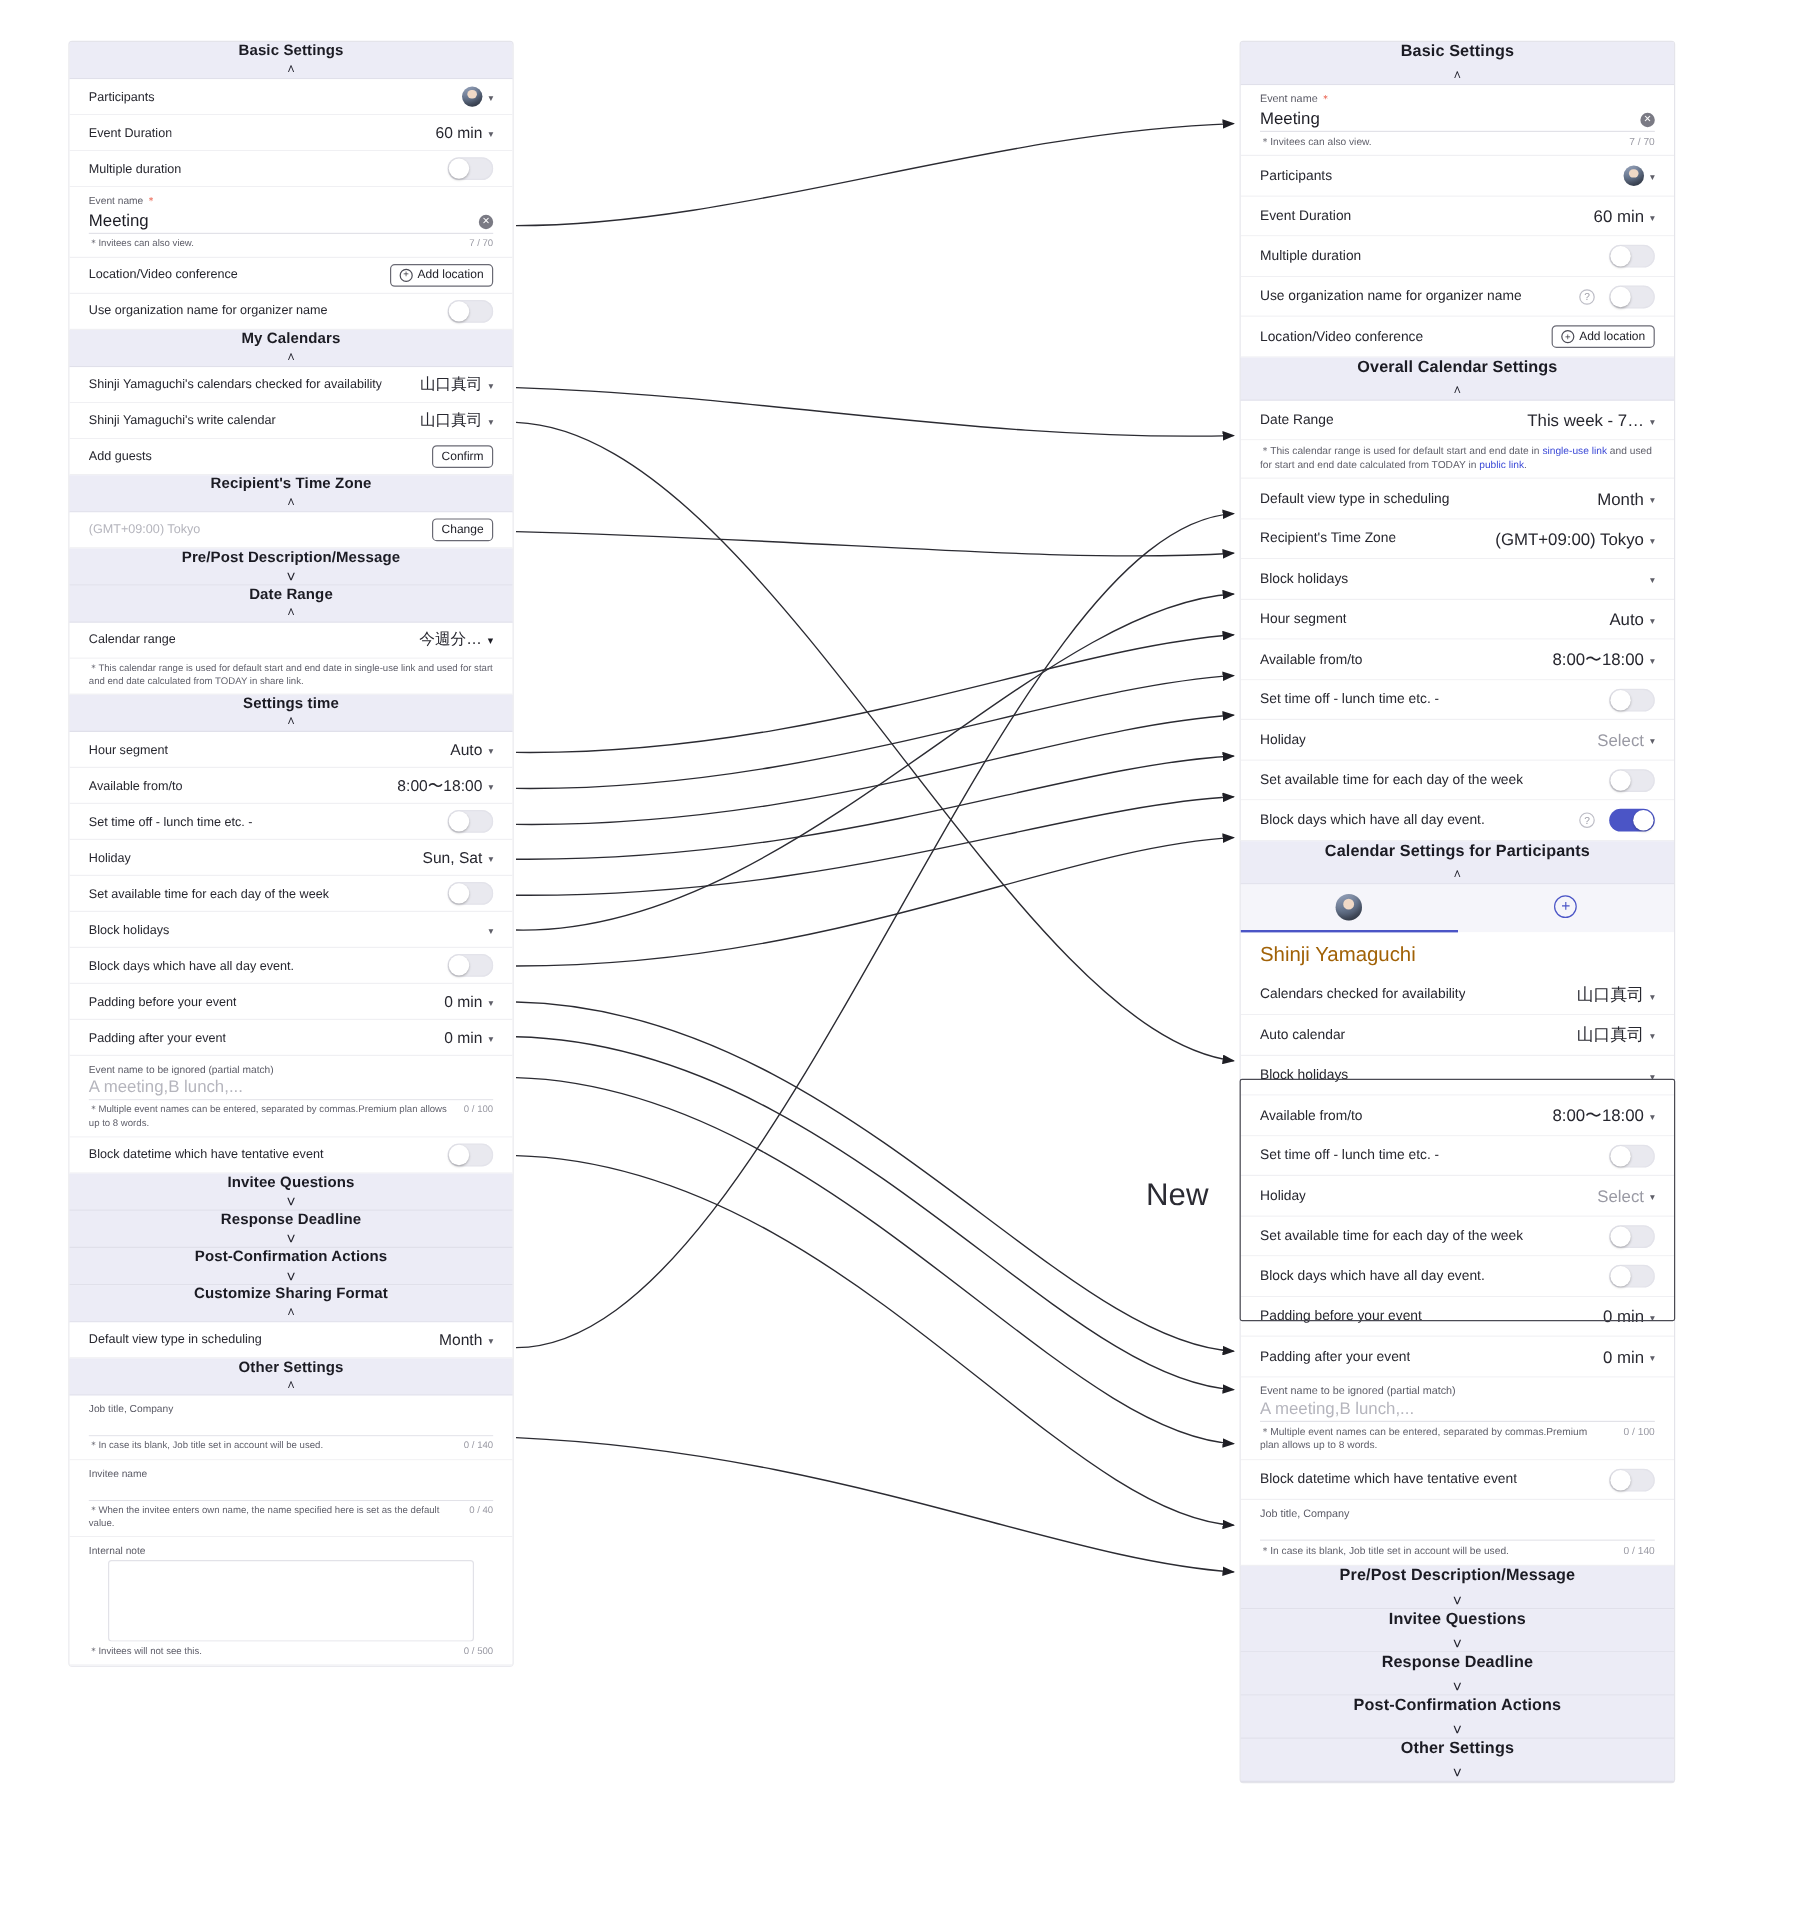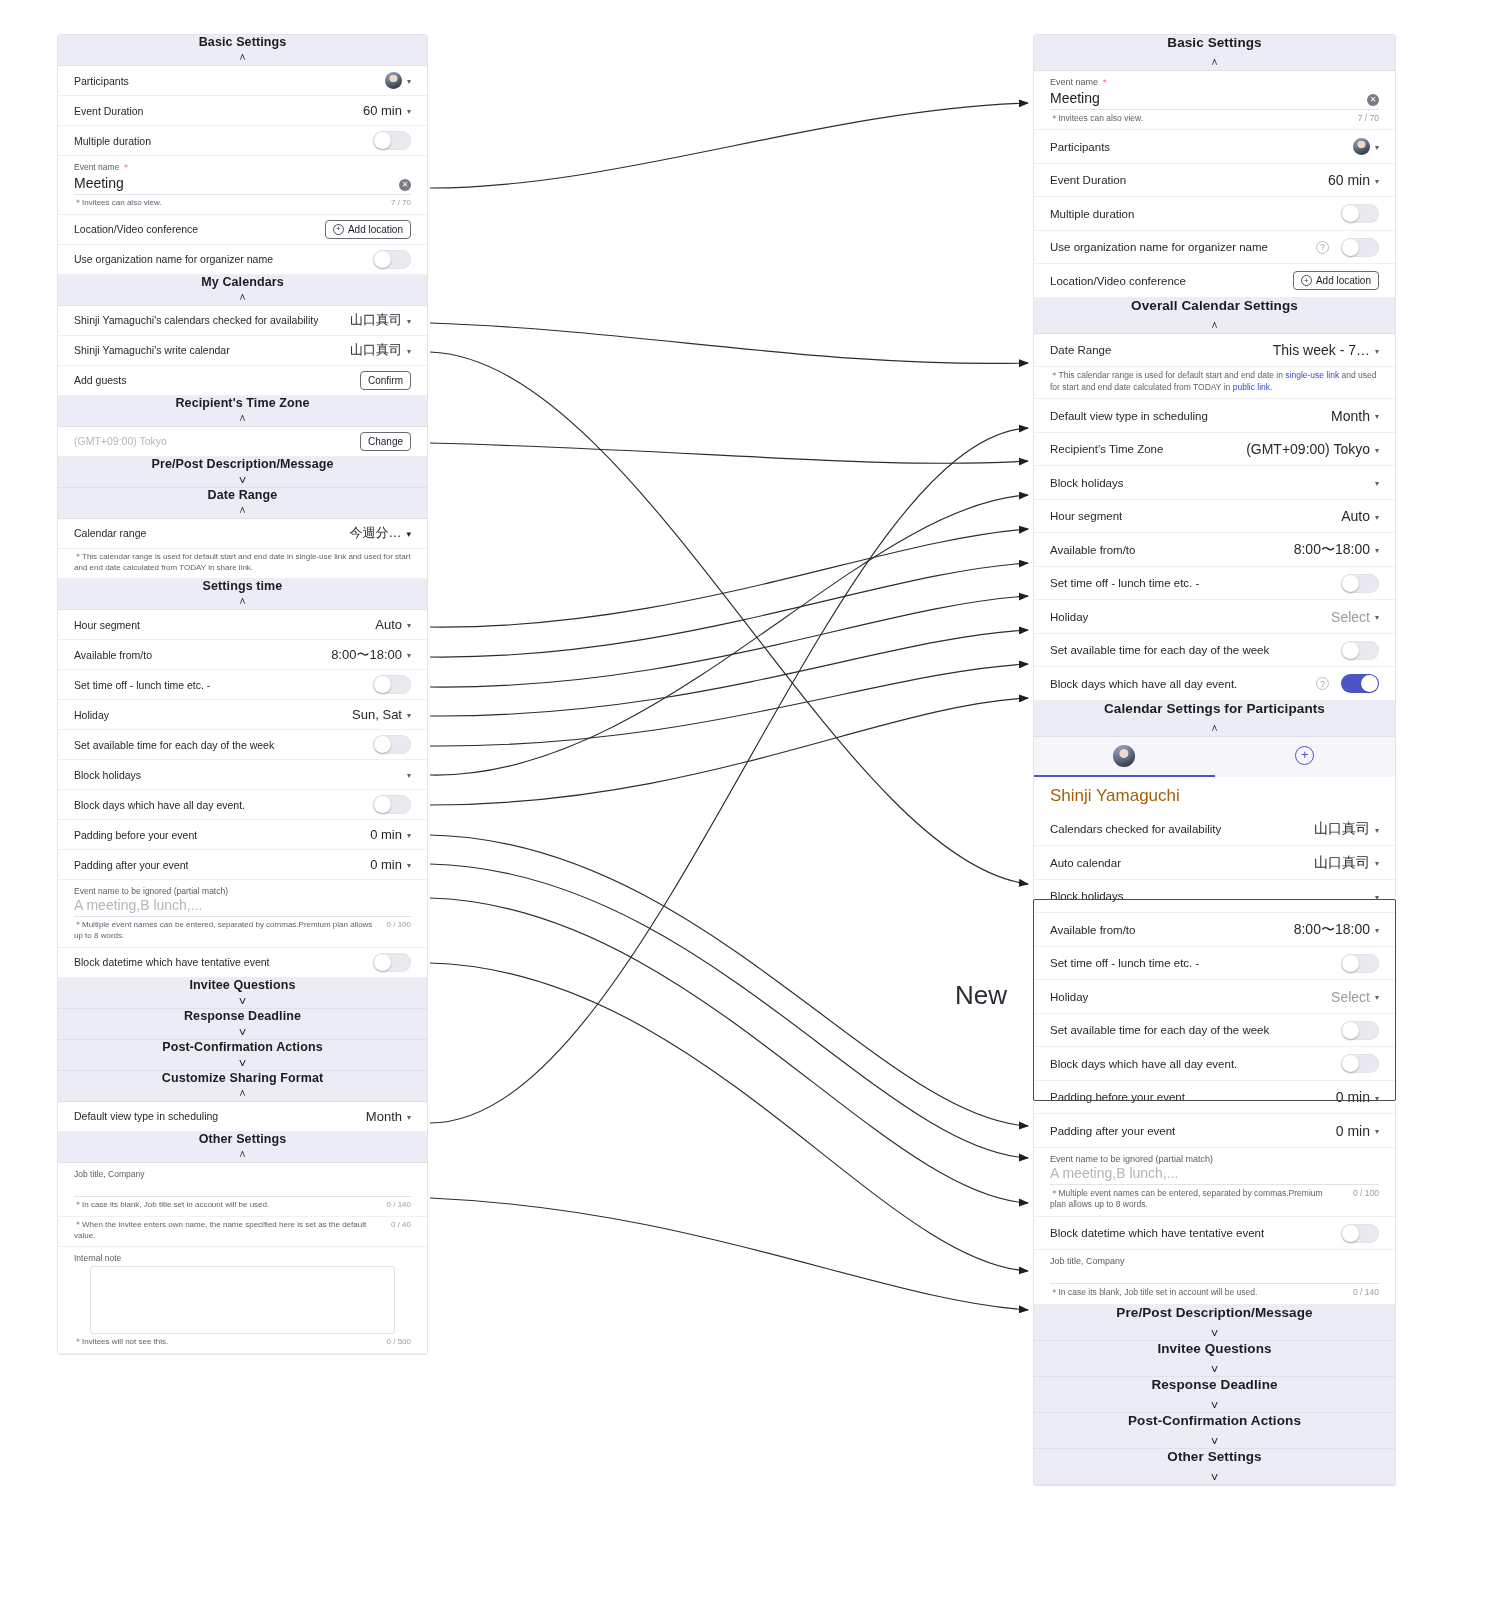--- a/index.html
+++ b/index.html
@@ -400,20 +400,26 @@
     <div class="field">
       <div class="flabel"><span>Job title, Company</span></div>
       <div class="fval empty">
         <span></span>
       </div>
     </div>
     <div class="helper">
       <span>＊In case its blank, Job title set in account will be used.</span>
       <span class="cnt">0 / 140</span>
     </div>
+    <div class="field">
+      <div class="flabel"><span>Invitee name</span></div>
+      <div class="fval empty">
+        <span></span>
+      </div>
+    </div>
     <div class="helper">
       <span>＊When the invitee enters own name, the name specified here is set as the default value.</span>
       <span class="cnt">0 / 40</span>
     </div>
     <div class="field">
       <div class="flabel">Internal note</div>
       <div class="note-area"></div>
     </div>
     <div class="helper">
       <span>＊Invitees will not see this.</span>

